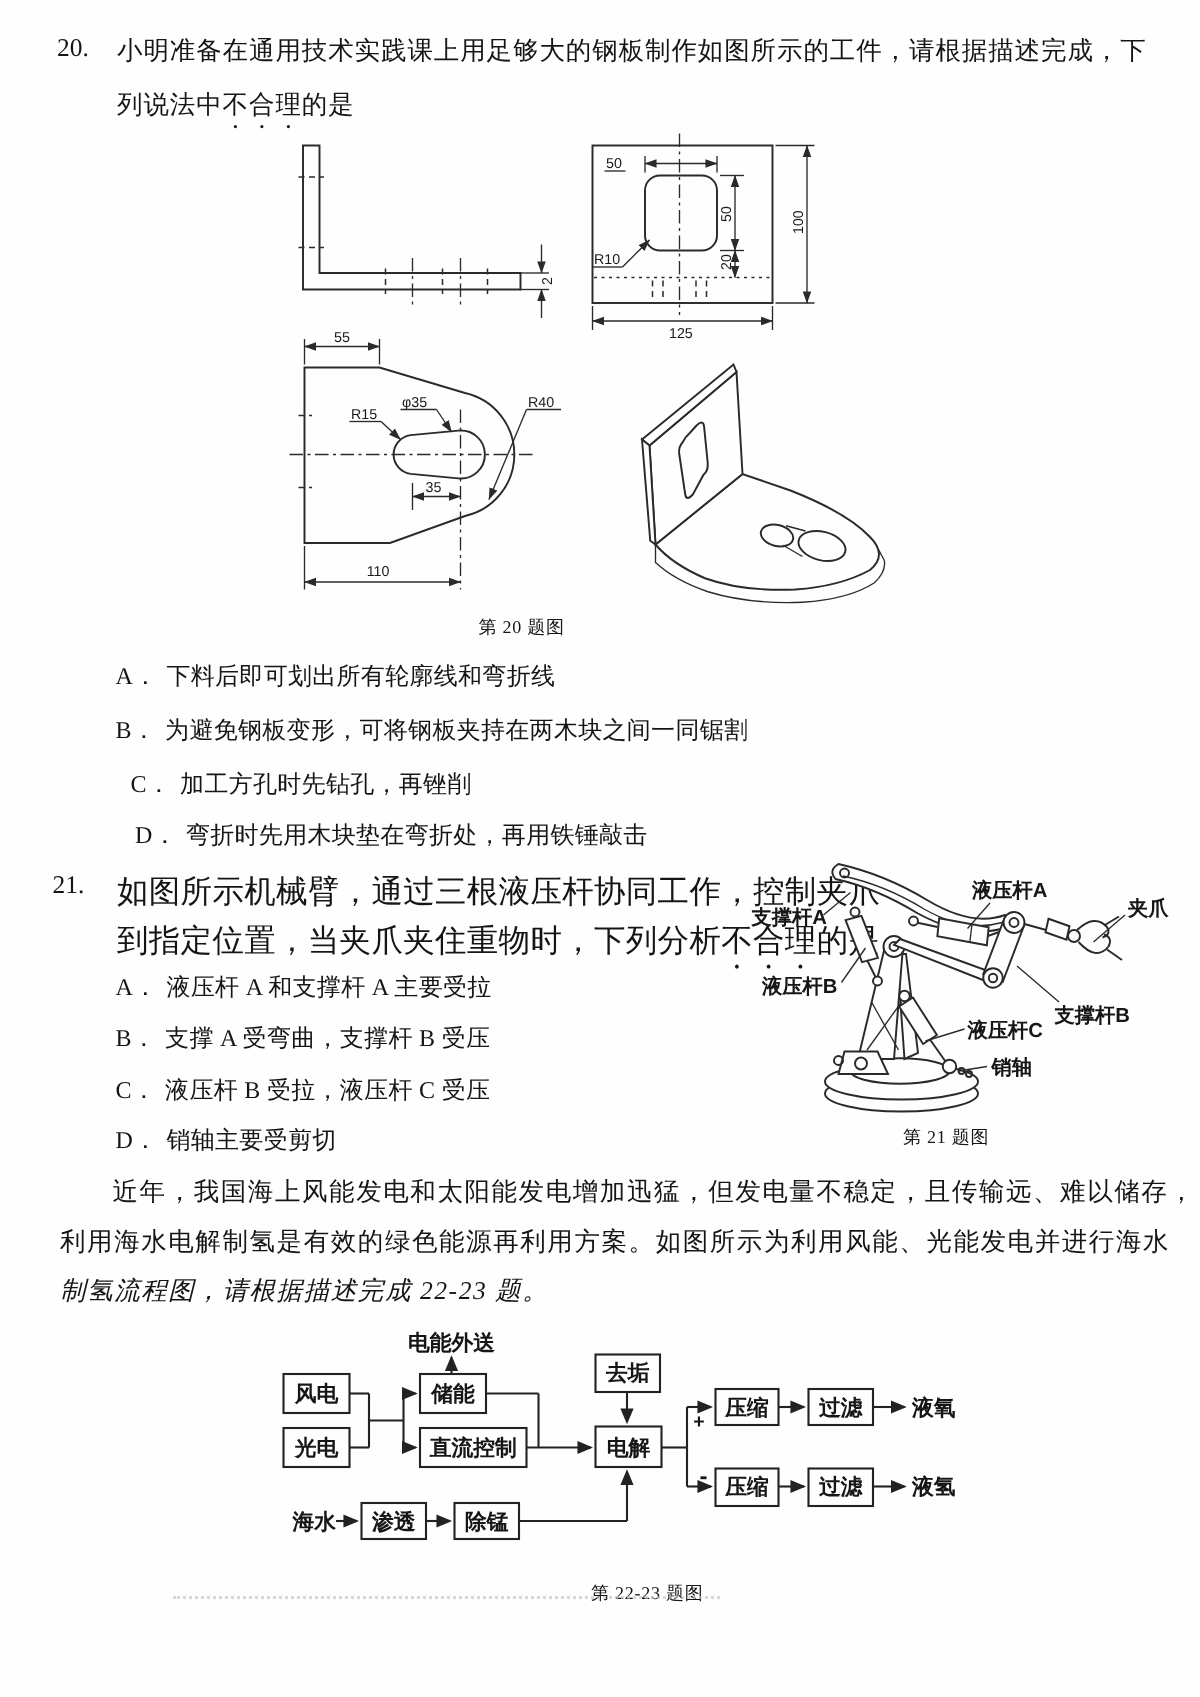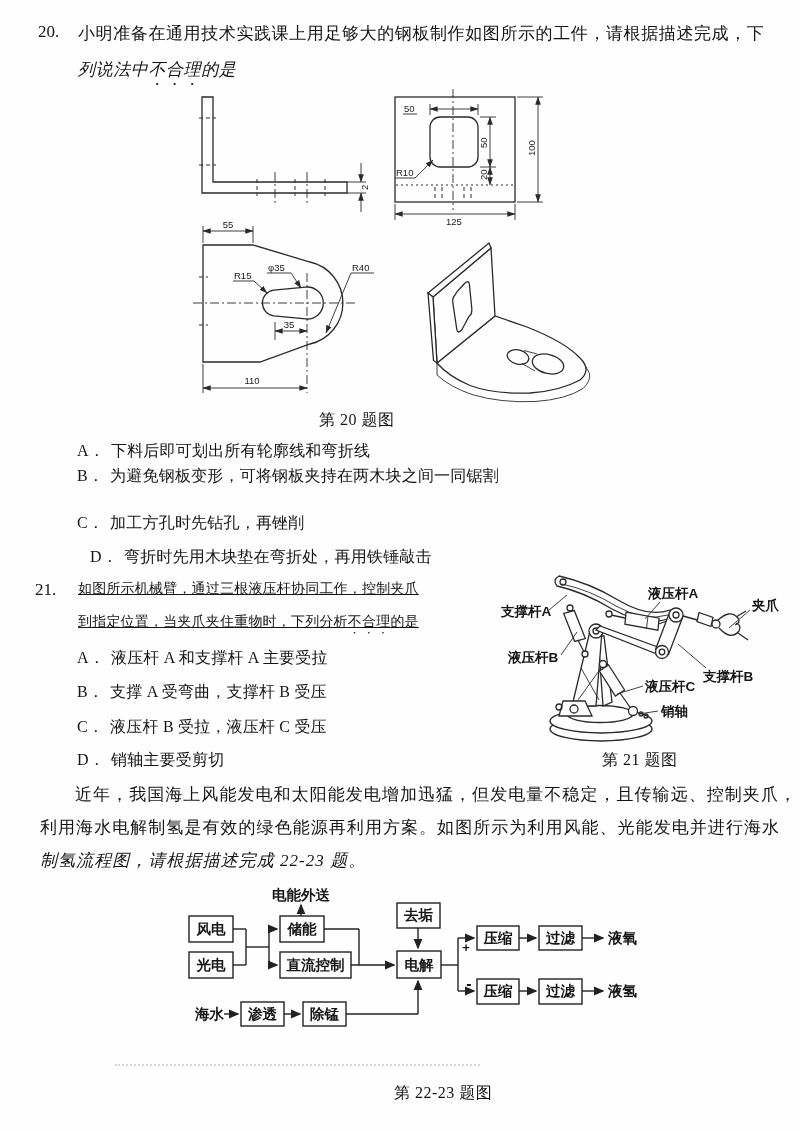--- a/index.html
+++ b/index.html
@@ -3,26 +3,26 @@
 <meta charset="utf-8">
 <style>
   html,body{margin:0;padding:0;}
   body{
     width:800px;height:1131px;position:relative;background:#fefefe;
     font-family:"Liberation Serif","DejaVu Serif",serif;
     color:#151515;overflow:hidden;
   }
   .abs{position:absolute;}
   .stem{font-size:17px;letter-spacing:.6px;white-space:nowrap;}
-  .stem21{font-size:14px;letter-spacing:.2px;white-space:nowrap;text-decoration:underline;}
+  .stem21{font-size:21px;letter-spacing:.2px;white-space:nowrap;}
   .qnum{font-size:17px;}
   .opt{font-size:16px;letter-spacing:.2px;white-space:nowrap;text-align:center;}
   .optlabel{margin-right:6px;}
   .passage{font-size:17px;letter-spacing:1.05px;white-space:nowrap;}
-  .caption{font-size:16px;letter-spacing:.5px;white-space:nowrap;}
+  .caption{font-size:12px;letter-spacing:.5px;white-space:nowrap;}
   .emph{
     -webkit-text-emphasis:filled dot #151515;text-emphasis:filled dot #151515;
     -webkit-text-emphasis-position:under right;text-emphasis-position:under right;
   }
   svg{position:absolute;overflow:visible;}
   svg .ln{stroke:#2a2a2a;stroke-width:1.3;fill:none;}
   svg .fw{stroke:#2a2a2a;stroke-width:1.3;fill:#fefefe;}
   svg .thin{stroke:#2a2a2a;stroke-width:.9;fill:none;}
   svg .dash{stroke:#2a2a2a;stroke-width:1;fill:none;stroke-dasharray:4 3;}
   svg .cline{stroke:#2a2a2a;stroke-width:.9;fill:none;stroke-dasharray:9 3 2 3;}
@@ -32,21 +32,21 @@
   svg .armtxt{font-family:"Liberation Sans","DejaVu Sans",sans-serif;font-size:13.5px;font-weight:700;fill:#161616;}
   svg .fbox{fill:#fefefe;stroke:#222;stroke-width:1.4;}
   svg .fline{stroke:#222;stroke-width:1.4;fill:none;}
   .scandots{position:absolute;border-top:2px dotted #c4c4c4;opacity:.65;}
 </style>
 </head>
 <body>
 
 <div class="abs qnum" style="left:38px;top:22px;text-align:center;">20.</div>
 <div class="abs stem" style="left:78px;top:22px;">小明准备在通用技术实践课上用足够大的钢板制作如图所示的工件，请根据描述完成，下</div>
-<div class="abs stem" style="left:78px;top:58px;font-style:italic;"><span>列说法中</span><span class="emph">不合理</span><span>的是</span></div>
+<div class="abs stem" style="left:78px;top:58px;"><span>列说法中</span><span class="emph">不合理</span><span>的是</span></div>
 
 <svg style="left:140px;top:85px;" width="490" height="330" viewBox="140 85 490 330">
   <defs>
     <marker id="arrD" viewBox="0 0 8 8" refX="7.6" refY="4" markerWidth="9" markerHeight="9" orient="auto-start-reverse">
       <path d="M0,1.2 L8,4 L0,6.8 Z" fill="#2a2a2a"></path>
     </marker>
   </defs>
 
   <g>
     <path class="ln" d="M202,97 L213,97 L213,182 L347,182 L347,193 L202,193 Z"></path>
@@ -147,22 +147,22 @@
     <ellipse class="fw" cx="548" cy="364" rx="16" ry="9.5" transform="rotate(14 548 364)"></ellipse>
     <ellipse class="fw" cx="518" cy="357" rx="11" ry="7" transform="rotate(14 518 357)"></ellipse>
     <line class="thin" x1="524" y1="350.5" x2="537" y2="354"></line>
     <line class="thin" x1="522" y1="363.5" x2="535" y2="371"></line>
   </g>
 </svg>
 
 <div class="abs caption" style="left:319px;top:410px;">第 20 题图</div>
 
 <div class="abs opt" style="left:77px;top:441px;"><span class="optlabel">A．</span><span>下料后即可划出所有轮廓线和弯折线</span></div>
-<div class="abs opt" style="left:77px;top:466px;"><span class="optlabel">B．</span><span>为避免钢板变形，可将钢板夹持在两木块之间一同锯割</span></div>
-<div class="abs opt" style="left:77px;top:513px;"><span class="optlabel">C．</span><span>加工方孔时先钻孔，再锉削</span></div>
+<div class="abs opt" style="left:77px;top:477px;"><span class="optlabel">B．</span><span>为避免钢板变形，可将钢板夹持在两木块之间一同锯割</span></div>
+<div class="abs opt" style="left:87px;top:513px;"><span class="optlabel">C．</span><span>加工方孔时先钻孔，再锉削</span></div>
 <div class="abs opt" style="left:77px;top:547px;margin-left:13px;"><span class="optlabel">D．</span><span>弯折时先用木块垫在弯折处，再用铁锤敲击</span></div>
 
 <div class="abs qnum" style="left:35px;top:580px;text-align:right;">21.</div>
 <div class="abs stem21" style="left:78px;top:580px;">如图所示机械臂，通过三根液压杆协同工作，控制夹爪</div>
 <div class="abs stem21" style="left:78px;top:613px;text-align:center;"><span>到指定位置，当夹爪夹住重物时，下列分析</span><span class="emph">不合理</span><span>的是</span></div>
 
 <div class="abs opt" style="left:77px;top:648px;"><span class="optlabel">A．</span><span>液压杆 A 和支撑杆 A 主要受拉</span></div>
 <div class="abs opt" style="left:77px;top:682px;"><span class="optlabel">B．</span><span>支撑 A 受弯曲，支撑杆 B 受压</span></div>
 <div class="abs opt" style="left:77px;top:717px;"><span class="optlabel">C．</span><span>液压杆 B 受拉，液压杆 C 受压</span></div>
 <div class="abs opt" style="left:77px;top:750px;"><span class="optlabel">D．</span><span>销轴主要受剪切</span></div>
@@ -244,21 +244,21 @@
   <text class="armtxt" x="648" y="598">液压杆A</text>
   <text class="armtxt" x="752" y="610">夹爪</text>
   <text class="armtxt" x="508" y="662">液压杆B</text>
   <text class="armtxt" x="703" y="681">支撑杆B</text>
   <text class="armtxt" x="645" y="691">液压杆C</text>
   <text class="armtxt" x="661" y="716">销轴</text>
 </svg>
 
 <div class="abs caption" style="left:602px;top:750px;">第 21 题图</div>
 
-<div class="abs passage" style="left:40px;top:783px;text-indent:35px;">近年，我国海上风能发电和太阳能发电增加迅猛，但发电量不稳定，且传输远、控制夹爪，</div>
+<div class="abs passage" style="left:40px;top:783px;text-indent:35px;">近年，我国海上风能发电和太阳能发电增加迅猛，但发电量不稳定，且传输远、难以储存，</div>
 <div class="abs passage" style="left:40px;top:816px;">利用海水电解制氢是有效的绿色能源再利用方案。如图所示为利用风能、光能发电并进行海水</div>
 <div class="abs passage" style="left:40px;top:849px;font-style:italic;">制氢流程图，请根据描述完成 22-23 题。</div>
 
 <svg style="left:170px;top:882px;" width="500" height="150" viewBox="170 882 500 150">
   <defs>
     <marker id="arrF" viewBox="0 0 10 10" refX="8.6" refY="5" markerWidth="7.5" markerHeight="7.5" orient="auto">
       <path d="M0,0.8 L10,5 L0,9.2 Z" fill="#222"></path>
     </marker>
   </defs>
   <g>
@@ -314,15 +314,15 @@
   <text class="flowtxt" x="560.5" y="996" text-anchor="middle">过滤</text>
   <text class="flowtxt" x="262.5" y="1019" text-anchor="middle">渗透</text>
   <text class="flowtxt" x="324.5" y="1019" text-anchor="middle">除锰</text>
   <text class="flowtxt" x="195" y="1019">海水</text>
   <text class="flowtxt" x="608" y="943">液氧</text>
   <text class="flowtxt" x="608" y="996">液氢</text>
   <text class="flowtxt" x="466" y="952" text-anchor="middle" style="font-size:13px;">+</text>
   <text class="flowtxt" x="469" y="989" text-anchor="middle" style="font-size:16px;">-</text>
 </svg>
 
-<div class="abs caption" style="left:394px;top:1083px;">第 22-23 题图</div>
+<div class="abs caption" style="left:394px;top:1054px;">第 22-23 题图</div>
 
 <div class="scandots" style="left:115px;top:1064px;width:365px;"></div>
 
 </body></html>

